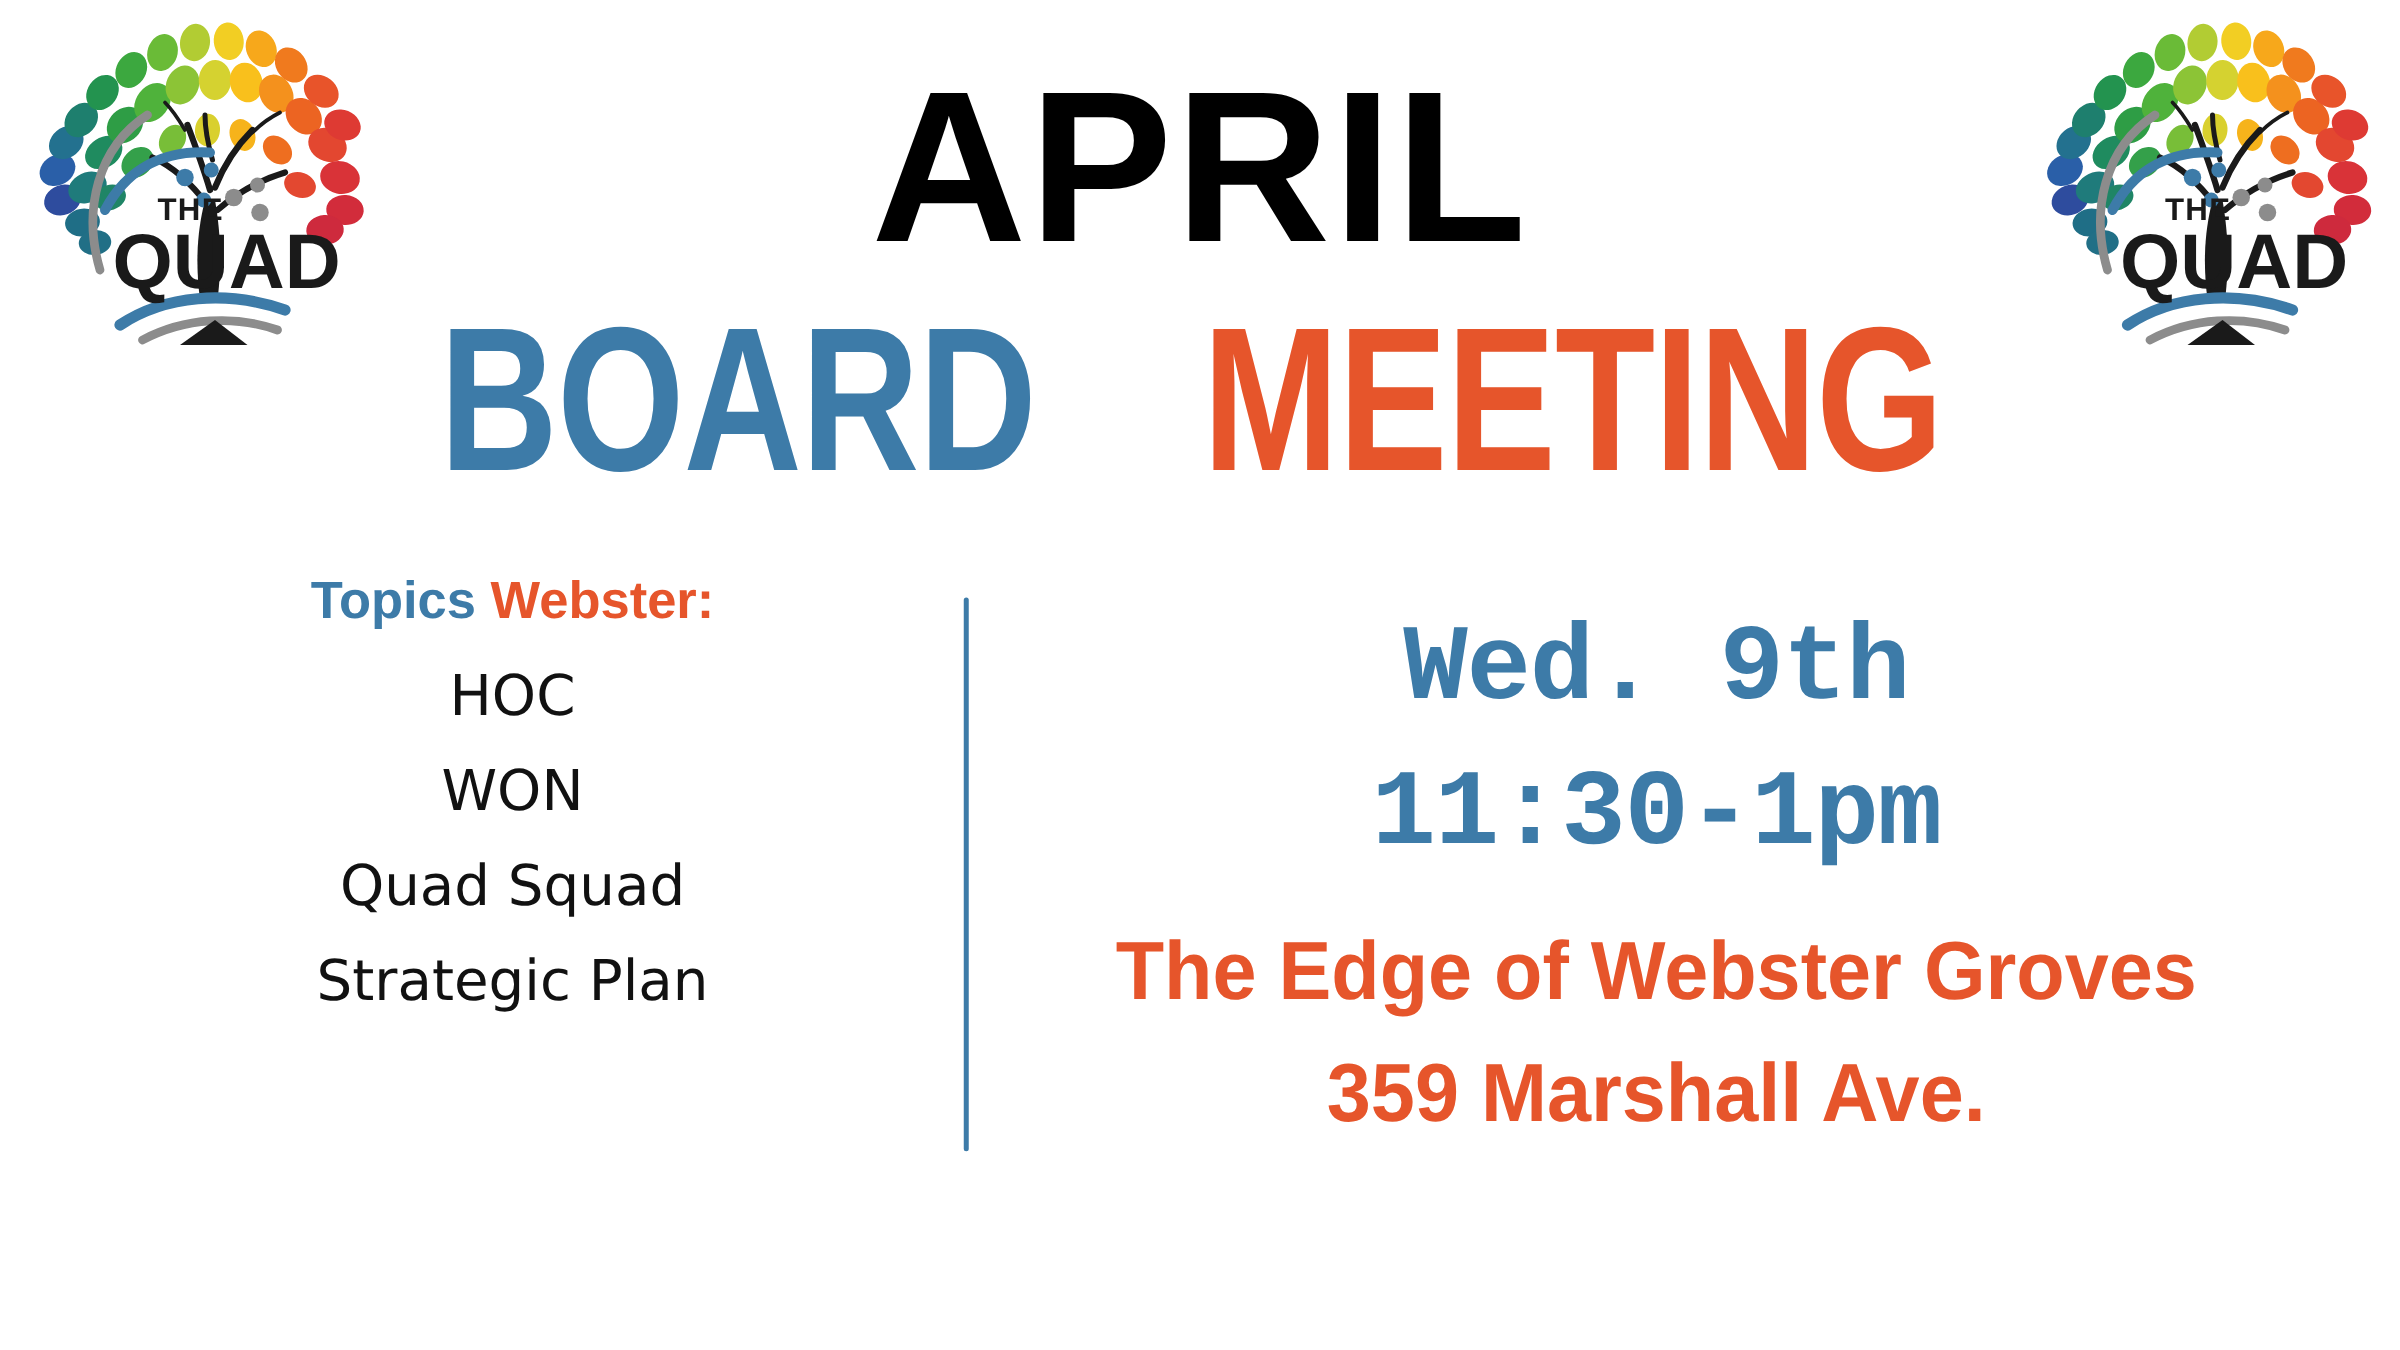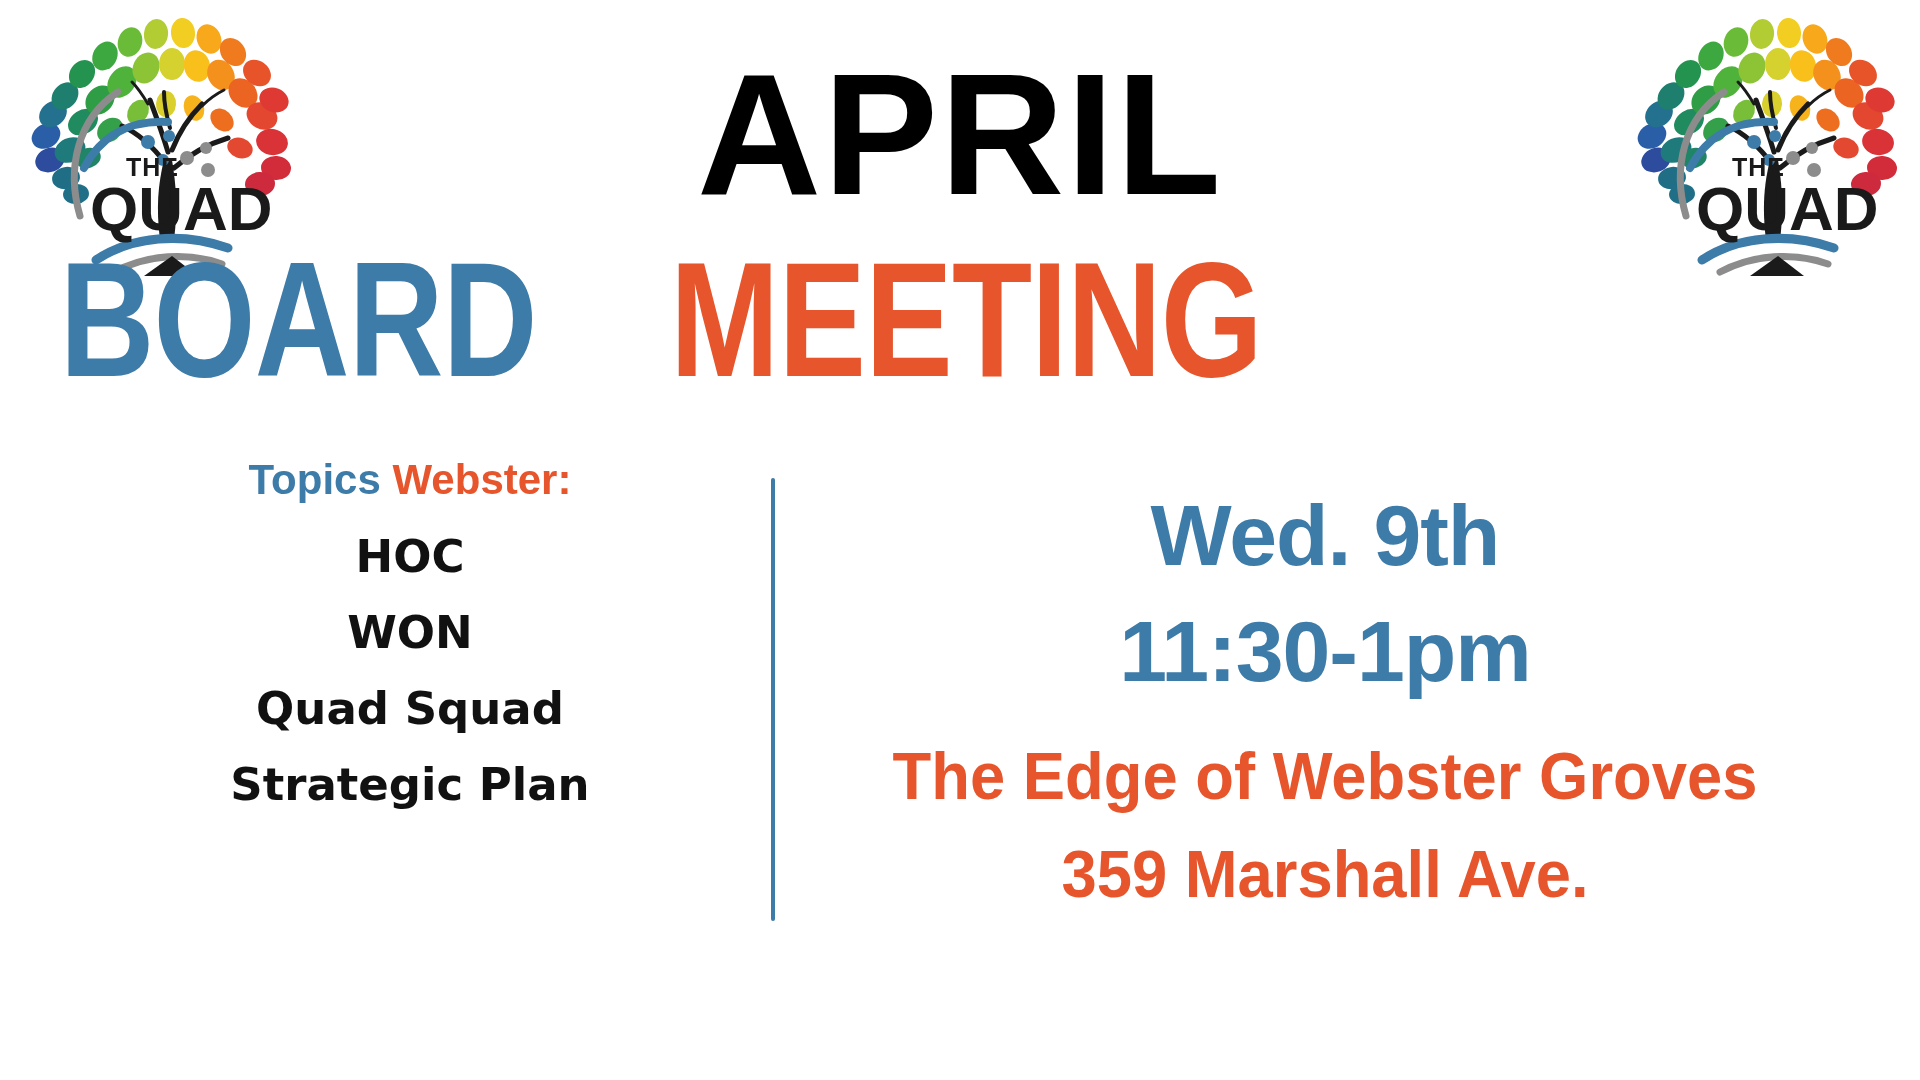--- a/index.html
+++ b/index.html
@@ -46,21 +46,21 @@
     letter-spacing: 2px;
     color: #000000;
     white-space: nowrap;
   }
 
   .title-main {
     position: absolute;
     top: 238px;
     left: 0;
     width: 1920px;
-    text-align: left;
+    text-align: center;
     white-space: nowrap;
     line-height: 1.0;
   }
   .title-main span {
     font-family: "Liberation Sans Narrow", "Liberation Sans", sans-serif;
     font-weight: bold;
     font-size: 164px;
     letter-spacing: -1px;
     display: inline-block;
     transform: scaleX(0.80);
@@ -99,38 +99,38 @@
   .topics-head .t-blue   { color: #3D7BA8; }
   .topics-head .t-orange { color: #E6552B; }
 
   .topics-list {
     list-style: none;
     margin: 0;
     padding: 0;
   }
   .topics-list li {
     font-family: "DejaVu Sans", sans-serif;
-    font-weight: 700;
+    font-weight: 400;
     font-size: 45px;
     line-height: 76px;
     color: #111111;
     white-space: nowrap;
   }
 
   
   .details {
     position: absolute;
     left: 800px;
     top: 480px;
     width: 1050px;
     text-align: center;
   }
   .detail-date,
   .detail-time {
-    font-family: Liberation Sans, sans-serif;
+    font-family: Liberation Mono, monospace;
     font-weight: bold;
     font-size: 86px;
     line-height: 1.28;
     color: #3D7BA8;
     white-space: nowrap;
     letter-spacing: -1px;
   }
   .detail-time { margin-top: 6px; }
 
   .detail-venue,

